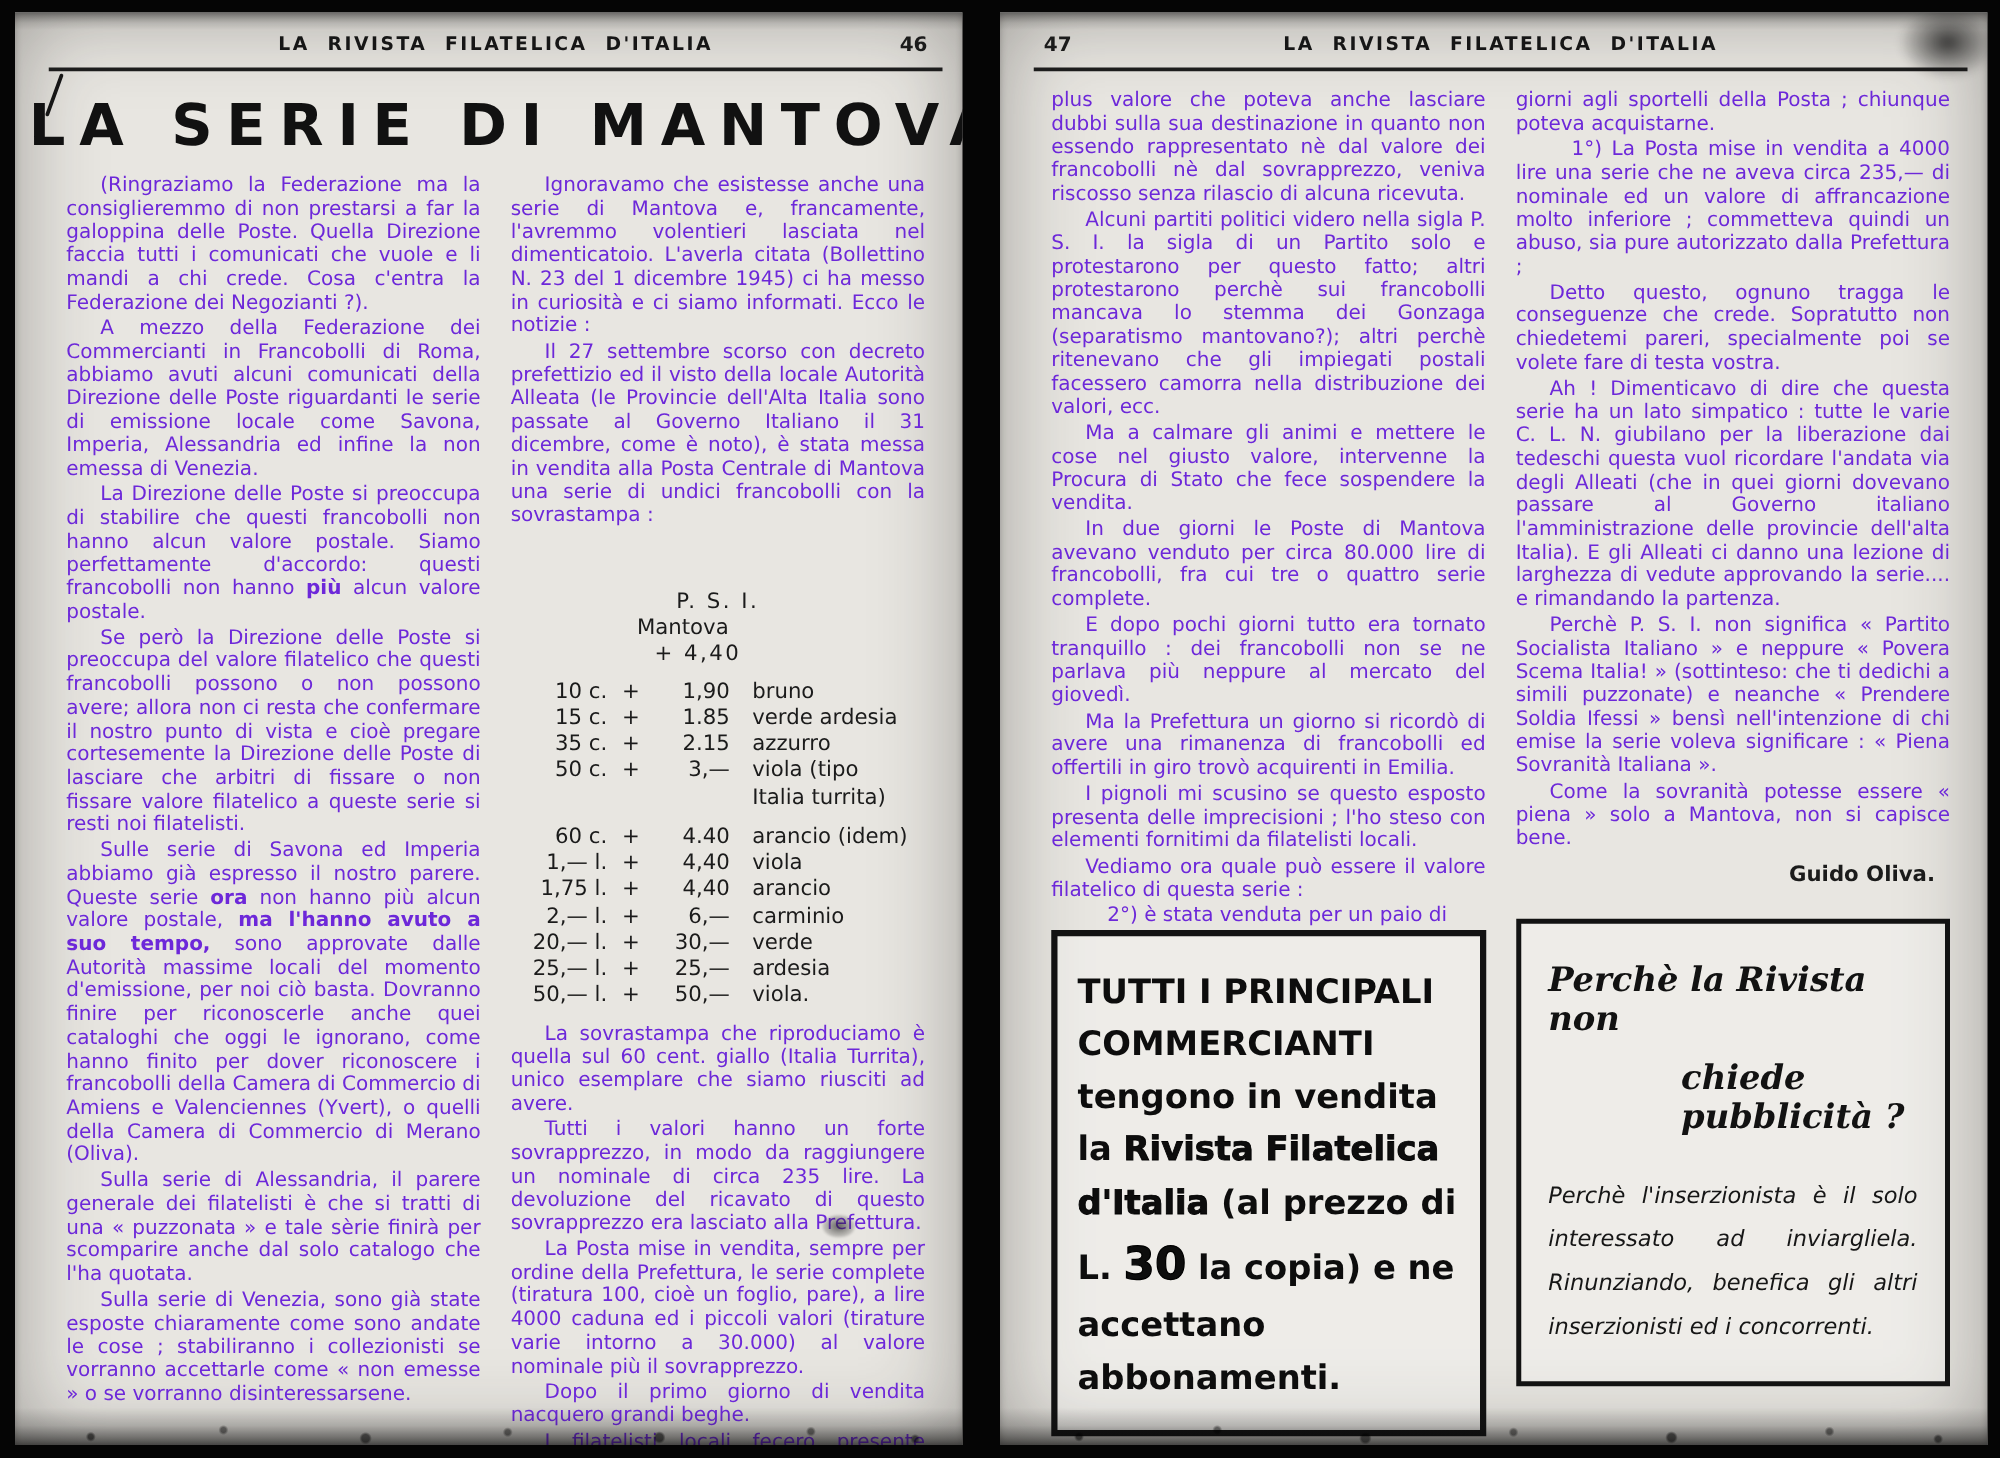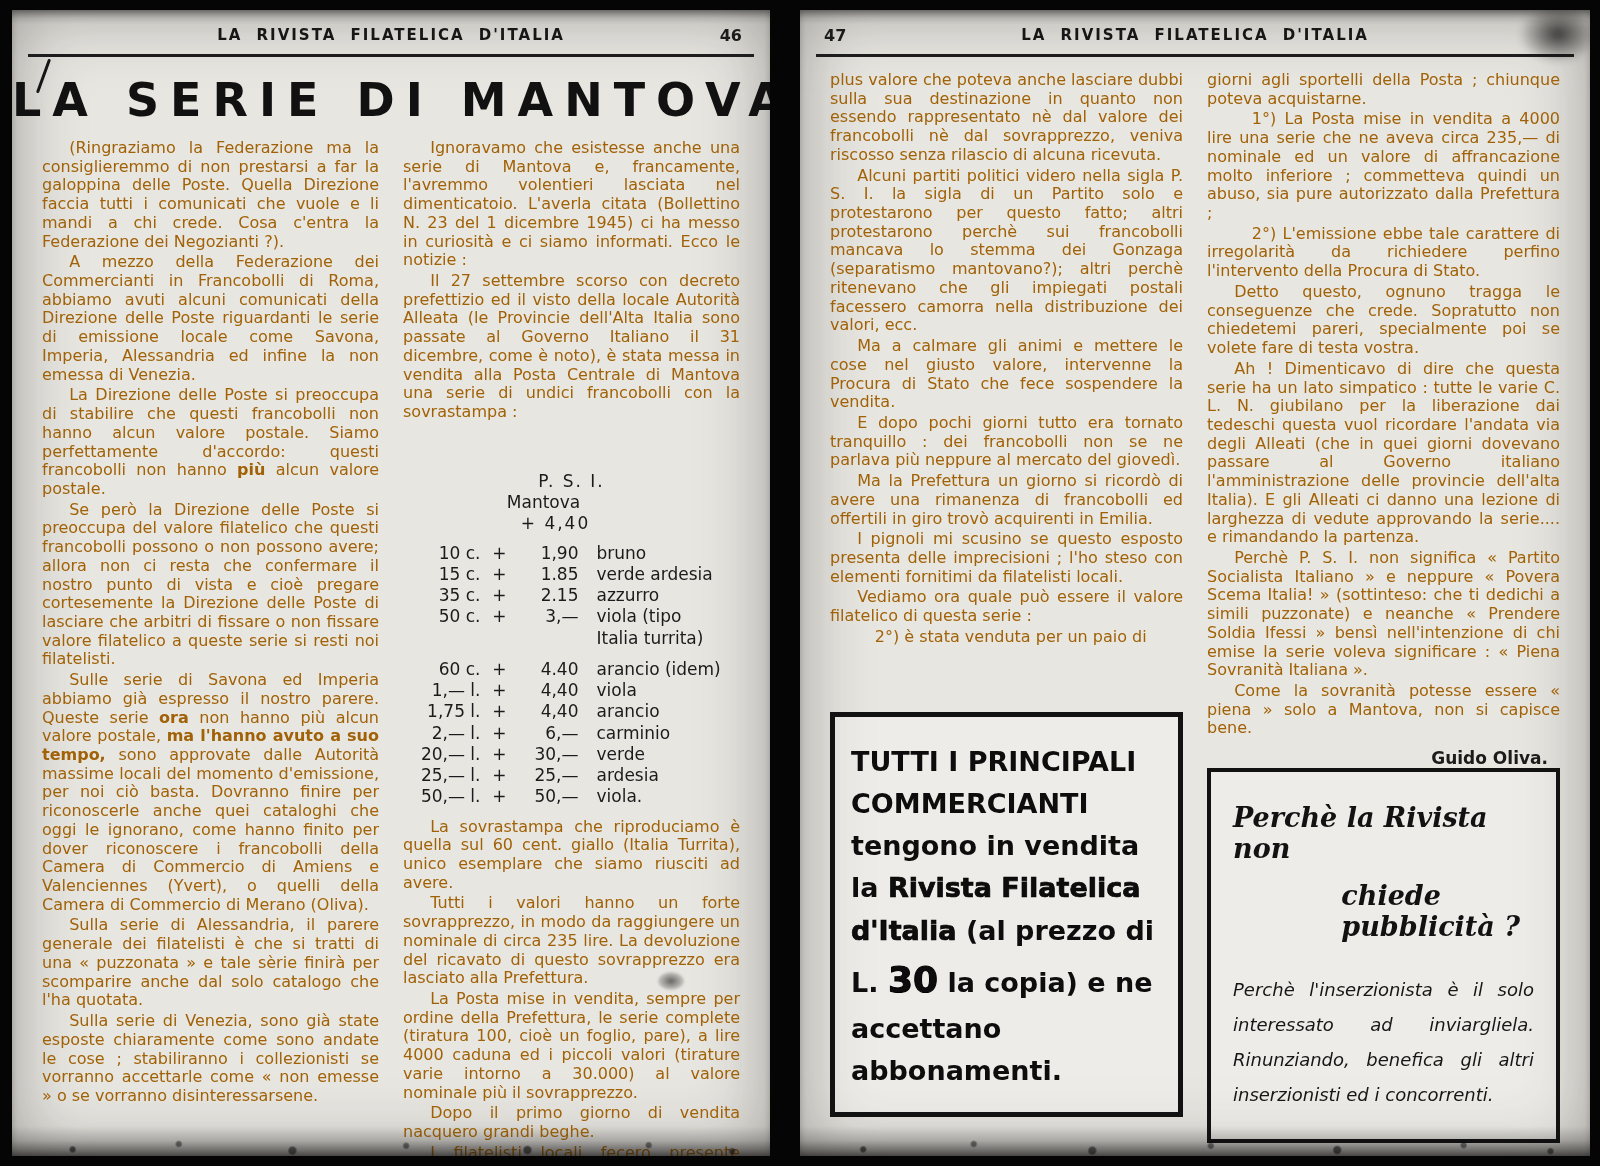--- a/index.html
+++ b/index.html
@@ -8,20 +8,21 @@
     width:1600px; height:1166px; overflow:hidden; position:relative;
     background:#050505;
     font-family:"DejaVu Sans", sans-serif;
     color:#1b1b1b;
   }
   .page {
     position:absolute; top:10px; height:1146px;
     background:#e8e6e1;
     box-shadow: inset 0 0 70px rgba(40,38,34,.38), inset 0 0 6px rgba(0,0,0,.25);
     overflow:hidden;
+    padding-left:11px;
   }
   .page-left  { left:12px;  width:758px; }
   .page-right { left:800px; width:790px; }
 
   
   .page::before {
     content:""; position:absolute; left:0; right:0; top:0; height:14px;
     background:linear-gradient(to bottom, rgba(15,15,15,.42), rgba(15,15,15,.10) 60%, transparent);
     pointer-events:none;
   }
@@ -54,21 +55,21 @@
     font-size:46px; font-weight:bold; letter-spacing:11px; color:#111;
     white-space:nowrap;
   }
 
   .columns { display:flex; gap:24px; padding:0 30px; }
   .page-right .columns { margin-top:14px; height:1062px; }
   .col { flex:1 1 0; min-width:0; display:flex; flex-direction:column; }
 
   p.body-p {
     margin:0 0 2px; font-size:16px; line-height:1.17; text-align:justify;
-    text-indent:1.7em; color:#a16207;
+    text-indent:1.7em; color:#6d28d9;
   }
   p.body-p.no-indent { text-indent:0; }
   p.body-p.list-item { text-indent:2.8em; }
   .b { font-weight:bold; }
 
   
   .stamp-table { width:92%; margin:8px auto 10px; font-size:17px; line-height:1.25; }
   .t-head { text-align:center; font-weight:normal; }
   .t-head.l1 { letter-spacing:2px;margin-top:39px; }
   .t-head.l2 { transform:translateX(-28px); }
@@ -235,35 +236,35 @@
     <span class="page-num left">47</span>
     <span class="header-title">LA RIVISTA FILATELICA D'ITALIA</span>
   </div>
   <div class="header-rule"></div>
 
   <div class="columns">
     <div class="col">
       <p class="body-p no-indent">plus valore che poteva anche lasciare dubbi sulla sua destinazione in quanto non essendo rappresentato nè dal valore dei francobolli nè dal sovrapprezzo, veniva riscosso senza rilascio di alcuna ricevuta.</p>
       <p class="body-p">Alcuni partiti politici videro nella sigla P. S. I. la sigla di un Partito solo e protestarono per questo fatto; altri protestarono perchè sui francobolli mancava lo stemma dei Gonzaga (separatismo mantovano?); altri perchè ritenevano che gli impiegati postali facessero camorra nella distribuzione dei valori, ecc.</p>
       <p class="body-p">Ma a calmare gli animi e mettere le cose nel giusto valore, intervenne la Procura di Stato che fece sospendere la vendita.</p>
+      <p class="body-p">In due giorni le Poste di Mantova avevano venduto per circa 80.000 lire di francobolli, fra cui tre o quattro serie complete.</p>
       <p class="body-p">E dopo pochi giorni tutto era tornato tranquillo : dei francobolli non se ne parlava più neppure al mercato del giovedì.</p>
       <p class="body-p">Ma la Prefettura un giorno si ricordò di avere una rimanenza di francobolli ed offertili in giro trovò acquirenti in Emilia.</p>
       <p class="body-p">I pignoli mi scusino se questo esposto presenta delle imprecisioni ; l'ho steso con elementi fornitimi da filatelisti locali.</p>
       <p class="body-p">Vediamo ora quale può essere il valore filatelico di questa serie :</p>
       <p class="body-p list-item">2°) è stata venduta per un paio di</p>
 
       <div class="ad-box ad-left">
         <span>TUTTI I PRINCIPALI COMMERCIANTI tengono in vendita la </span><span class="emph">Rivista Filatelica d'Italia</span><span> (al prezzo di L. </span><span class="emph price">30</span><span> la copia) e ne accettano abbonamenti.</span>
       </div>
     </div>
 
     <div class="col">
       <p class="body-p no-indent">giorni agli sportelli della Posta ; chiunque poteva acquistarne.</p>
       <p class="body-p list-item">1°) La Posta mise in vendita a 4000 lire una serie che ne aveva circa 235,— di nominale ed un valore di affrancazione molto inferiore ; commetteva quindi un abuso, sia pure autorizzato dalla Prefettura ;</p>
-      <p class="body-p list-item">2°) L'emissione ebbe tale carattere di irregolarità da richiedere perfino l'intervento della Procura di Stato.</p>
       <p class="body-p">Detto questo, ognuno tragga le conseguenze che crede. Sopratutto non chiedetemi pareri, specialmente poi se volete fare di testa vostra.</p>
       <p class="body-p">Ah ! Dimenticavo di dire che questa serie ha un lato simpatico : tutte le varie C. L. N. giubilano per la liberazione dai tedeschi questa vuol ricordare l'andata via degli Alleati (che in quei giorni dovevano passare al Governo italiano l'amministrazione delle provincie dell'alta Italia). E gli Alleati ci danno una lezione di larghezza di vedute approvando la serie.... e rimandando la partenza.</p>
       <p class="body-p">Perchè P. S. I. non significa « Partito Socialista Italiano » e neppure « Povera Scema Italia! » (sottinteso: che ti dedichi a simili puzzonate) e neanche « Prendere Soldia Ifessi » bensì nell'intenzione di chi emise la serie voleva significare : « Piena Sovranità Italiana ».</p>
       <p class="body-p">Come la sovranità potesse essere « piena » solo a Mantova, non si capisce bene.</p>
       <div class="signature">Guido Oliva.</div>
 
       <div class="ad-box ad-right">
         <div class="script-line l1">Perchè la Rivista non</div>
         <div class="script-line l2">chiede pubblicità ?</div>
         <div class="ad-right-body">Perchè l'inserzionista è il solo interessato ad inviargliela. Rinunziando, benefica gli altri inserzionisti ed i concorrenti.</div>

